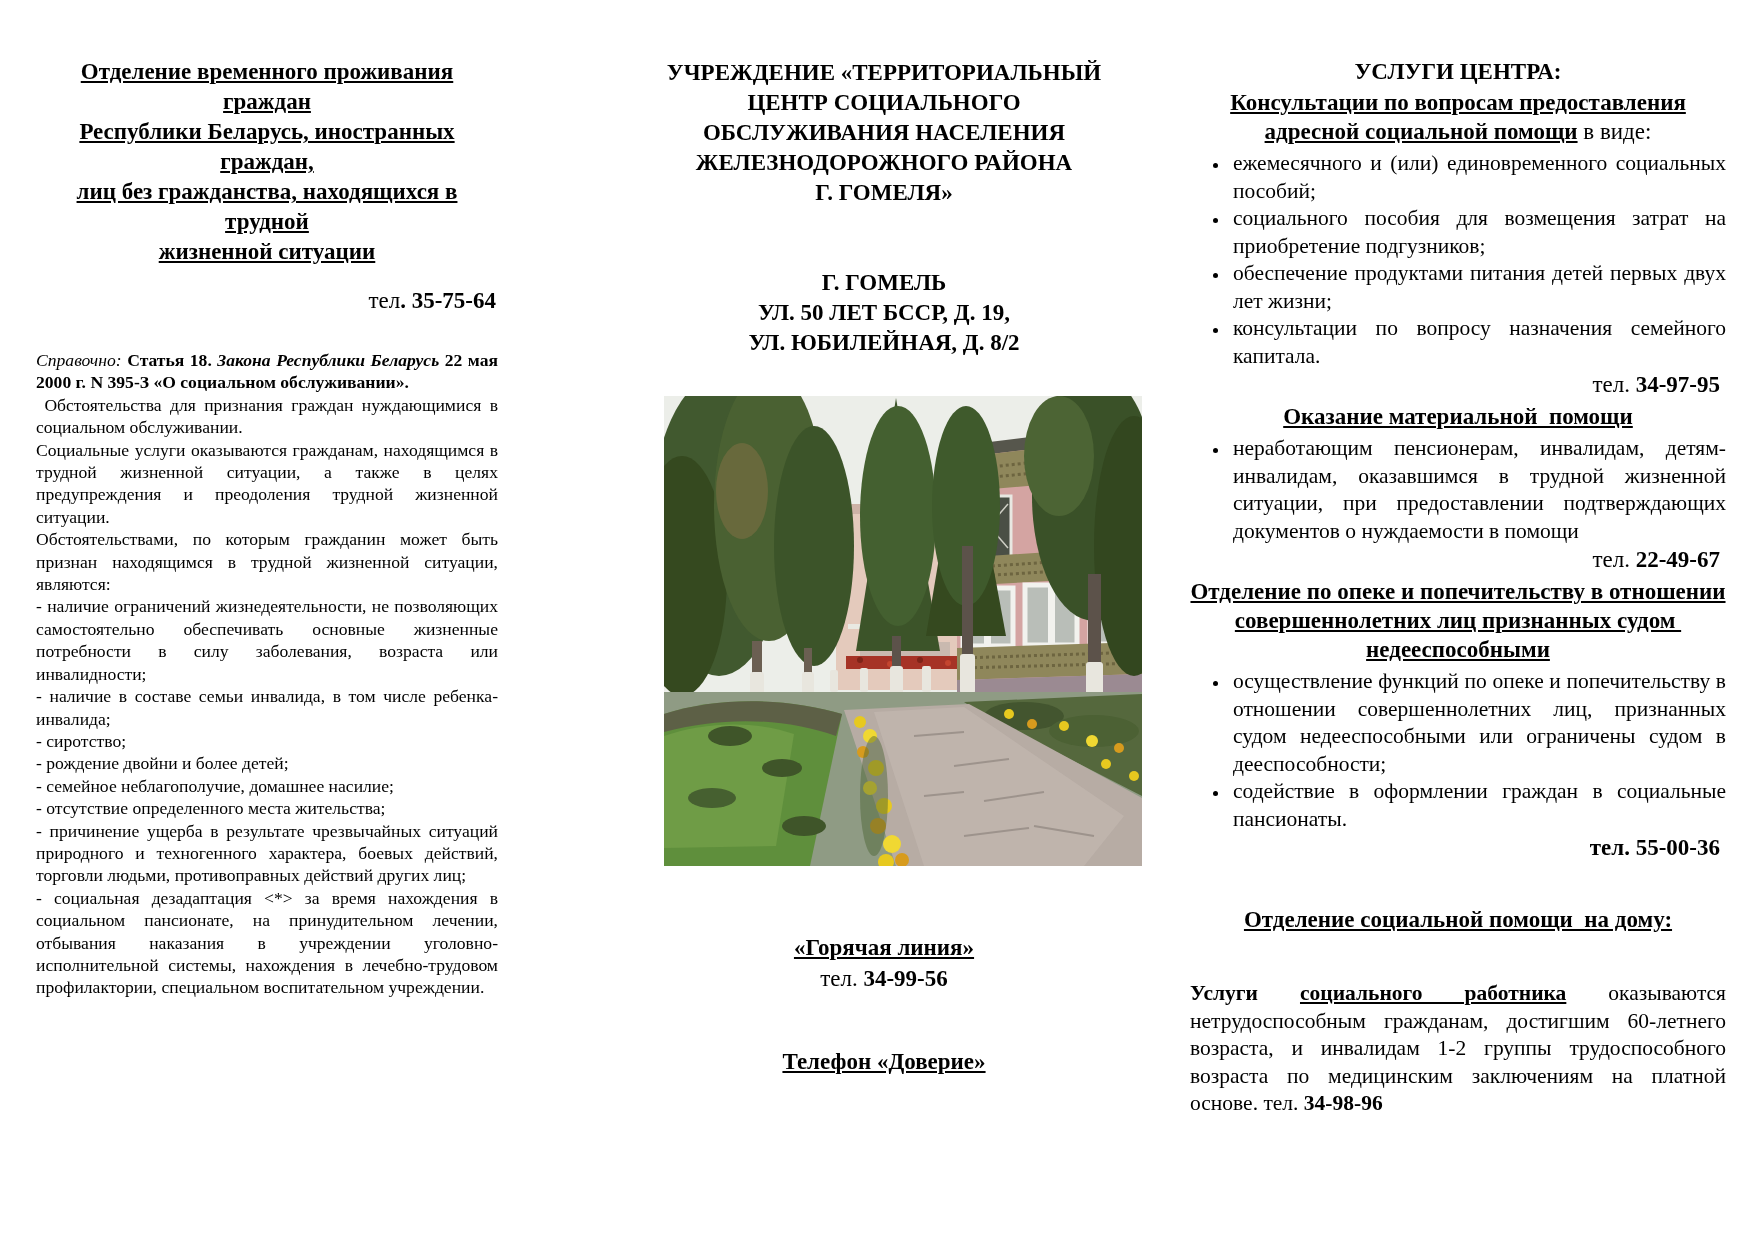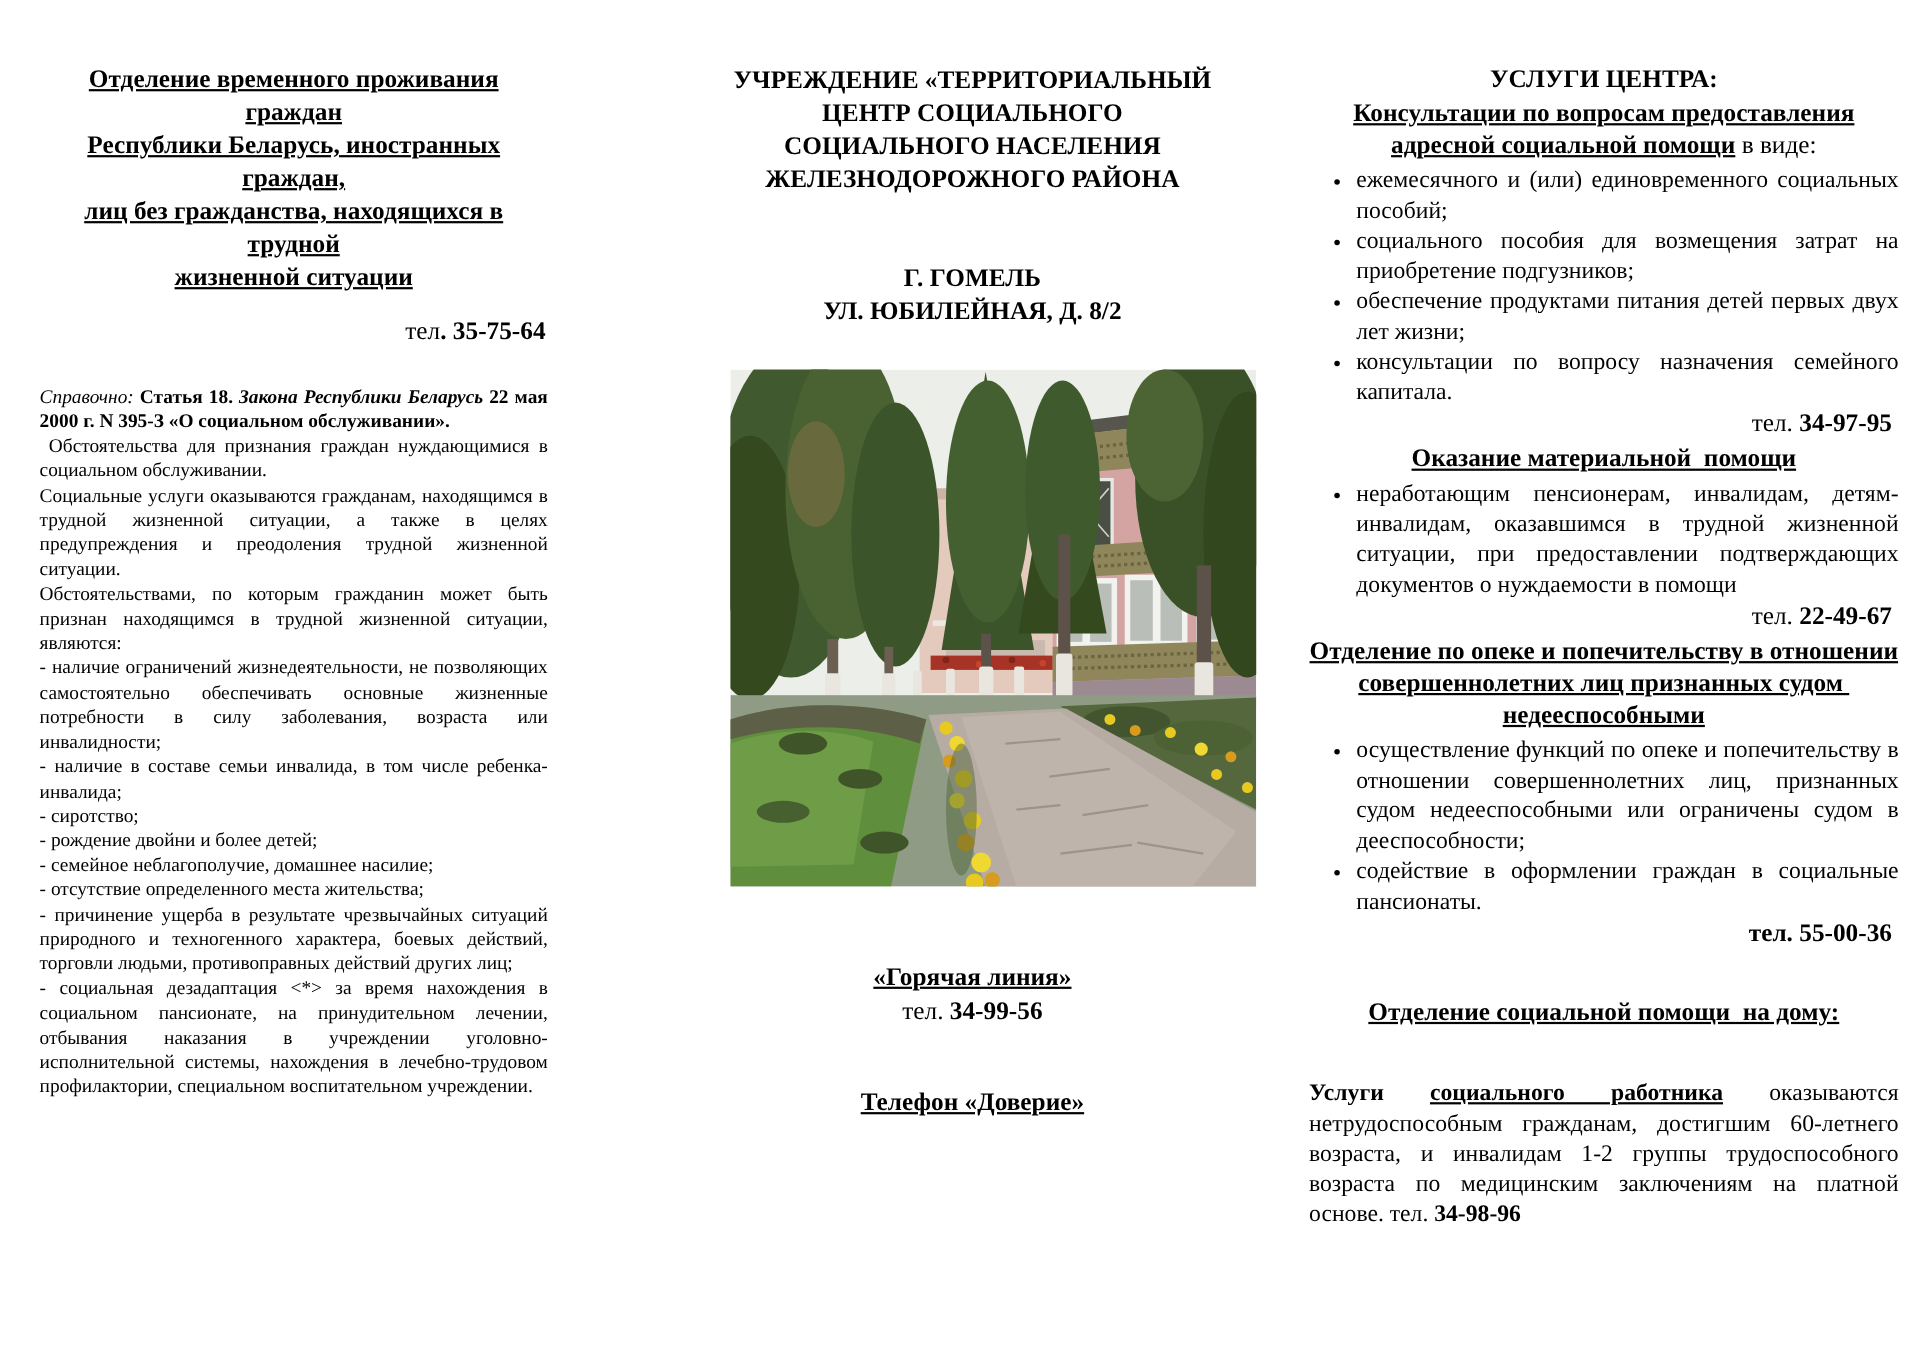--- a/index.html
+++ b/index.html
@@ -68,25 +68,27 @@
       <p>- отсутствие определенного места жительства;</p>
       <p>- причинение ущерба в результате чрезвычайных ситуаций природного и техногенного характера, боевых действий, торговли людьми, противоправных действий других лиц;</p>
       <p>- социальная дезадаптация &lt;*&gt; за время нахождения в социальном пансионате, на принудительном лечении, отбывания наказания в учреждении уголовно-исполнительной системы, нахождения в лечебно-трудовом профилактории, специальном воспитательном учреждении.</p>
     </div>
   </section>
 
   <section class="col col2">
     <div class="head c2-org">
       <span class="ln">УЧРЕЖДЕНИЕ «ТЕРРИТОРИАЛЬНЫЙ</span>
       <span class="ln">ЦЕНТР СОЦИАЛЬНОГО</span>
-      <span class="ln">СОЦИАЛЬНОГО НАСЕЛЕНИЯ</span>
+      <span class="ln">ОБСЛУЖИВАНИЯ НАСЕЛЕНИЯ</span>
       <span class="ln">ЖЕЛЕЗНОДОРОЖНОГО РАЙОНА</span>
+      <span class="ln">Г. ГОМЕЛЯ»</span>
     </div>
     <div class="head c2-addr">
       <span class="ln">Г. ГОМЕЛЬ</span>
+      <span class="ln">УЛ. 50 ЛЕТ БССР, Д. 19,</span>
       <span class="ln">УЛ. ЮБИЛЕЙНАЯ, Д. 8/2</span>
     </div>
 
     <div class="photo-wrap">
       <svg width="478" height="470" viewBox="0 0 478 470" xmlns="http://www.w3.org/2000/svg">
 
         <rect x="0" y="0" width="478" height="470" fill="#eceee9"></rect>
 
         <rect x="2" y="250" width="40" height="18" fill="#a85a50" opacity="0.7"></rect>
         <rect x="30" y="258" width="46" height="14" fill="#8f9b84"></rect>

